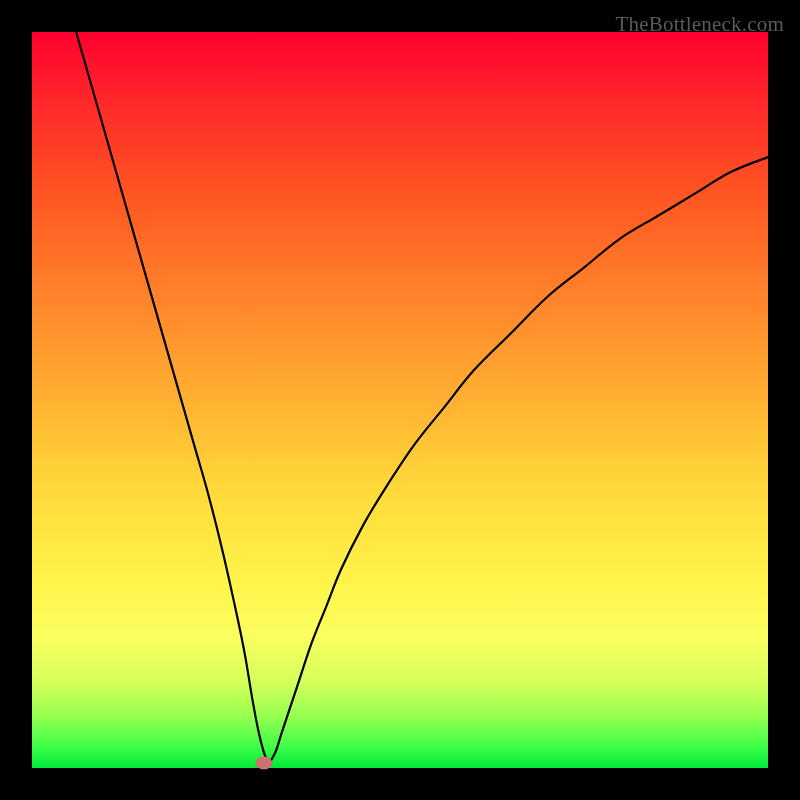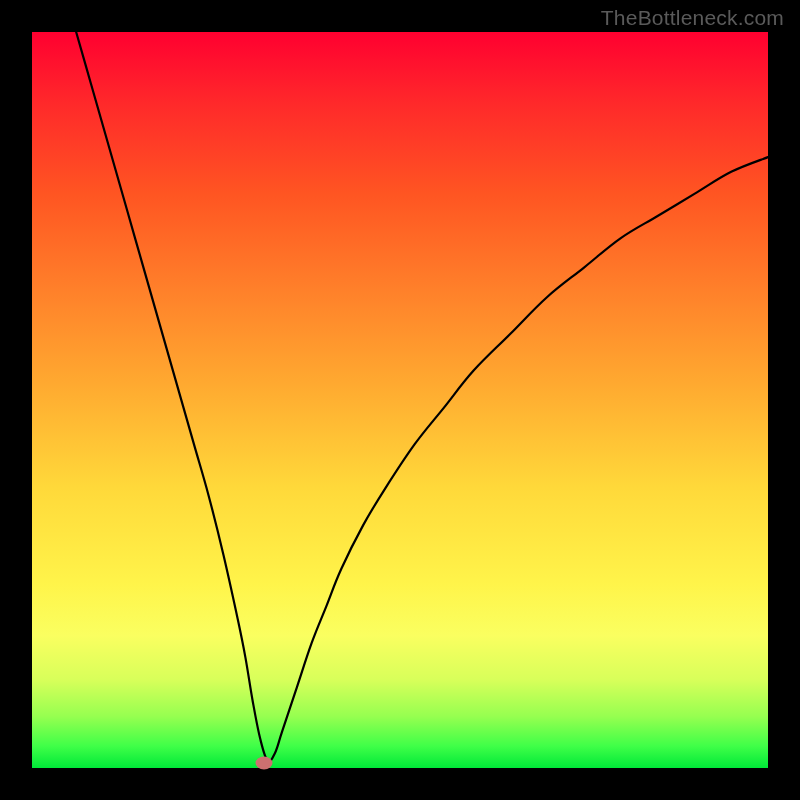--- a/index.html
+++ b/index.html
@@ -26,23 +26,23 @@
       #fff44a 75%,
       #faff60 82%,
       #d8ff5a 88%,
       #96ff50 93%,
       #40ff48 97%,
       #00e838 100%
     );
   }
   .watermark {
     position: absolute;
-    top: 6px;
+    top: 12px;
     right: 16px;
-    font-family: Liberation Sans, sans-serif;
+    font-family: Liberation Serif, serif;
     font-size: 21px;
     color: #5a5a5a;
     letter-spacing: 0.2px;
     user-select: none;
   }
   svg.curve {
     position: absolute;
     left: 0; top: 0;
     width: 736px;
     height: 736px;

